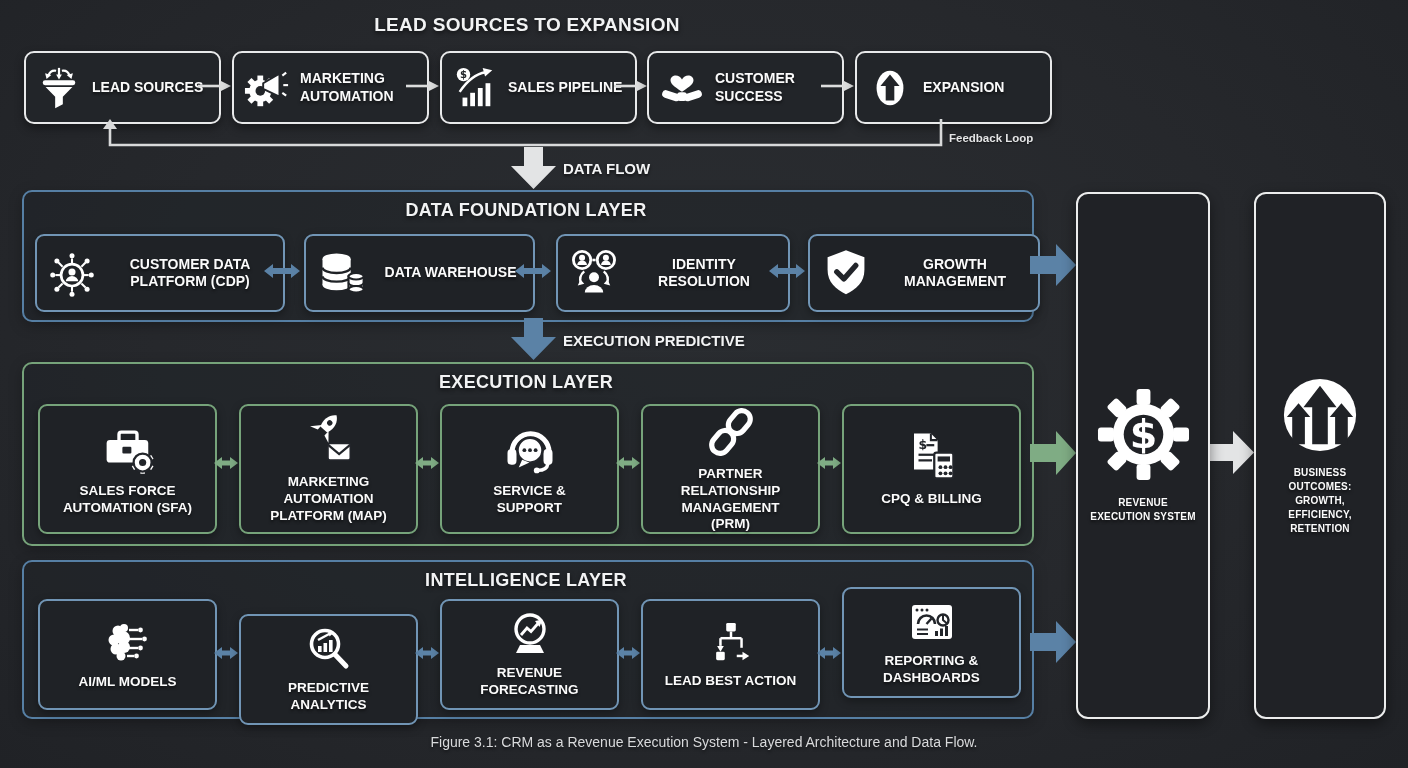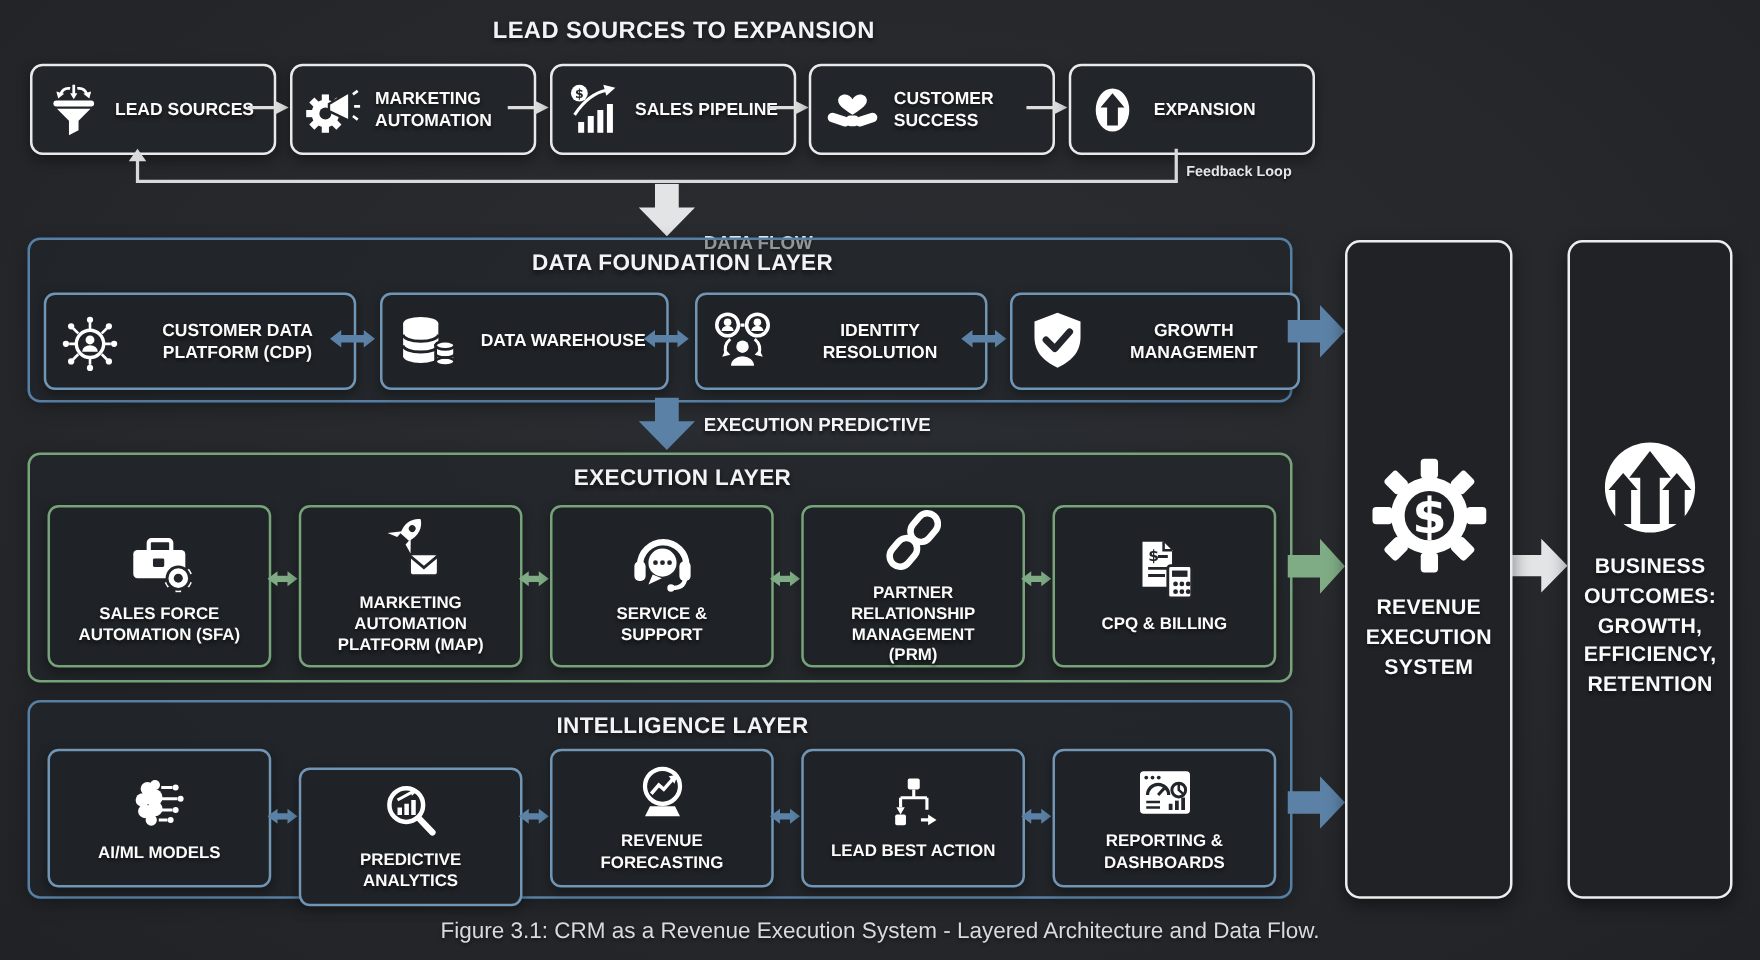--- a/index.html
+++ b/index.html
@@ -2,21 +2,21 @@
 <html><head>
 <meta charset="utf-8">
 <style>
   html,body{margin:0;padding:0;background:#1b1d20;}
   .canvas{
     position:relative;width:1408px;height:768px;overflow:hidden;
     background:radial-gradient(ellipse at 50% 42%, #2a2d31 0%, #26282c 55%, #202226 100%);
     font-family:"Liberation Sans",sans-serif;
   }
   .abs{position:absolute;}
-  .ttl{font-weight:bold;color:#f2f3f4;text-shadow:0 2px 4px rgba(0,0,0,.6);letter-spacing:.3px;padding-left:20px;}
+  .ttl{font-weight:bold;color:#f2f3f4;text-shadow:0 2px 4px rgba(0,0,0,.6);letter-spacing:.3px;}
   .top-title{font-size:19px;}
   .layer{border-radius:10px;background:rgba(32,35,39,.45);box-shadow:0 4px 14px rgba(0,0,0,.25);}
   .layer.blue{border:2.5px solid #567fa4;}
   .layer.green{border:2.5px solid #76a37a;}
   .layer-title{left:0;right:0;text-align:center;font-size:18px;}
   .wbox{
     background:#222529;border:2.5px solid #e8e9ea;border-radius:10px;
     box-shadow:0 4px 10px rgba(0,0,0,.4);display:flex;align-items:center;padding:0 10px;gap:10px;
   }
   .node{
@@ -28,24 +28,24 @@
   .node.row{flex-direction:row;padding:0 10px;gap:10px;}
   .node.col{flex-direction:column;gap:7px;text-align:center;}
   .label{font-weight:bold;color:#fbfbfb;font-size:14px;line-height:1.25;text-shadow:0 2px 3px rgba(0,0,0,.55);}
   .label.sm{font-size:13.5px;max-width:140px;}
   .label.ctr{flex:1;text-align:center;}
   .tall{
     background:#202226;border:2.5px solid #eceded;border-radius:12px;
     display:flex;flex-direction:column;align-items:center;justify-content:center;
     text-align:center;box-shadow:0 5px 14px rgba(0,0,0,.45);
   }
-  .tall .label{font-size:17px;line-height:1.4;letter-spacing:.2px;max-width:106px;}
+  .tall .label{font-size:10px;line-height:1.4;letter-spacing:.2px;max-width:106px;}
   .flow-label{font-weight:bold;color:#f3f4f5;font-size:15px;text-shadow:0 2px 3px rgba(0,0,0,.6);}
   .fb-label{font-weight:bold;color:#e4e5e6;font-size:11.5px;text-shadow:0 1px 2px rgba(0,0,0,.6);}
-  .caption{left:0;right:0;text-align:center;color:#d9dadc;font-size:18px;text-shadow:0 2px 3px rgba(0,0,0,.5);}
+  .caption{left:0;right:0;text-align:center;color:#d9dadc;font-size:14px;text-shadow:0 2px 3px rgba(0,0,0,.5);}
   svg{display:block;}
 </style>
 </head>
 <body>
 
 <div class="canvas">
 
   <div class="abs ttl top-title" style="left:0;width:1054px;top:14px;text-align:center;">LEAD SOURCES TO EXPANSION</div>
 
   <div class="abs wbox" style="left:24px;top:51px;width:173px;height:69px;">
@@ -158,21 +158,21 @@
 
   <svg class="abs" style="left:98px;top:118px;" width="862" height="34">
     <path d="M843 1 V 27 H 12 V 10" stroke="#d8d9da" stroke-width="2.6" fill="none"></path>
     <polygon points="5,11 19,11 12,1" fill="#d8d9da"></polygon>
   </svg>
   <div class="abs fb-label" style="left:949px;top:132px;">Feedback Loop</div>
 
   <svg class="abs" style="left:511px;top:147px;" width="45" height="42">
     <polygon points="13,0 32,0 32,19 45,19 22.5,42 0,19 13,19" fill="#e3e4e5"></polygon>
   </svg>
-  <div class="abs flow-label" style="left:563px;top:160px;margin-top:26px;">DATA FLOW</div>
+  <div class="abs flow-label" style="left:563px;top:160px;">DATA FLOW</div>
 
   <div class="abs layer blue" style="left:22px;top:190px;width:1008px;height:128px;"></div>
   <div class="abs ttl layer-title" style="top:200px;left:22px;width:1008px;">DATA FOUNDATION LAYER</div>
 
   <div class="abs node blue row" style="left:35px;top:234px;width:226px;height:74px;">
     <span>
       <svg viewBox="0 0 48 48" width="50" height="50">
         <g stroke="#fff" stroke-width="2" fill="none">
           <line x1="24" y1="15" x2="24" y2="10"></line>
             <line x1="33" y1="18" x2="37" y2="14"></line>
@@ -479,21 +479,21 @@
         <polygon points="36,33 43,37.5 36,42" fill="#fff"></polygon>
       </svg>
     </span>
     <span class="label sm">LEAD BEST ACTION</span>
   </div>
 
   <svg class="abs" style="left:816px;top:645px;" width="26" height="16">
     <polygon points="1,8 9,2 9,5.5 17,5.5 17,2 25,8 17,14 17,10.5 9,10.5 9,14" fill="#5b82a6"></polygon>
   </svg>
 
-  <div class="abs node blue col" style="left:842px;top:599px;width:175px;height:107px;">
+  <div class="abs node blue col" style="left:842px;top:587px;width:175px;height:107px;">
     <span>
       <svg viewBox="0 0 48 48" width="48" height="48">
         <rect x="4" y="7" width="40" height="34" rx="3" fill="#fff"></rect>
         <g fill="#22252a">
             <circle cx="9" cy="12" r="1.5"></circle>
             <circle cx="14" cy="12" r="1.5"></circle>
             <circle cx="19" cy="12" r="1.5"></circle>
           </g>
         <path d="M10 26 a8.5 8.5 0 0 1 17 0" stroke="#22252a" stroke-width="2.6" fill="none"></path>
         <line x1="18.5" y1="26" x2="23.5" y2="20.5" stroke="#22252a" stroke-width="2.4"></line>

